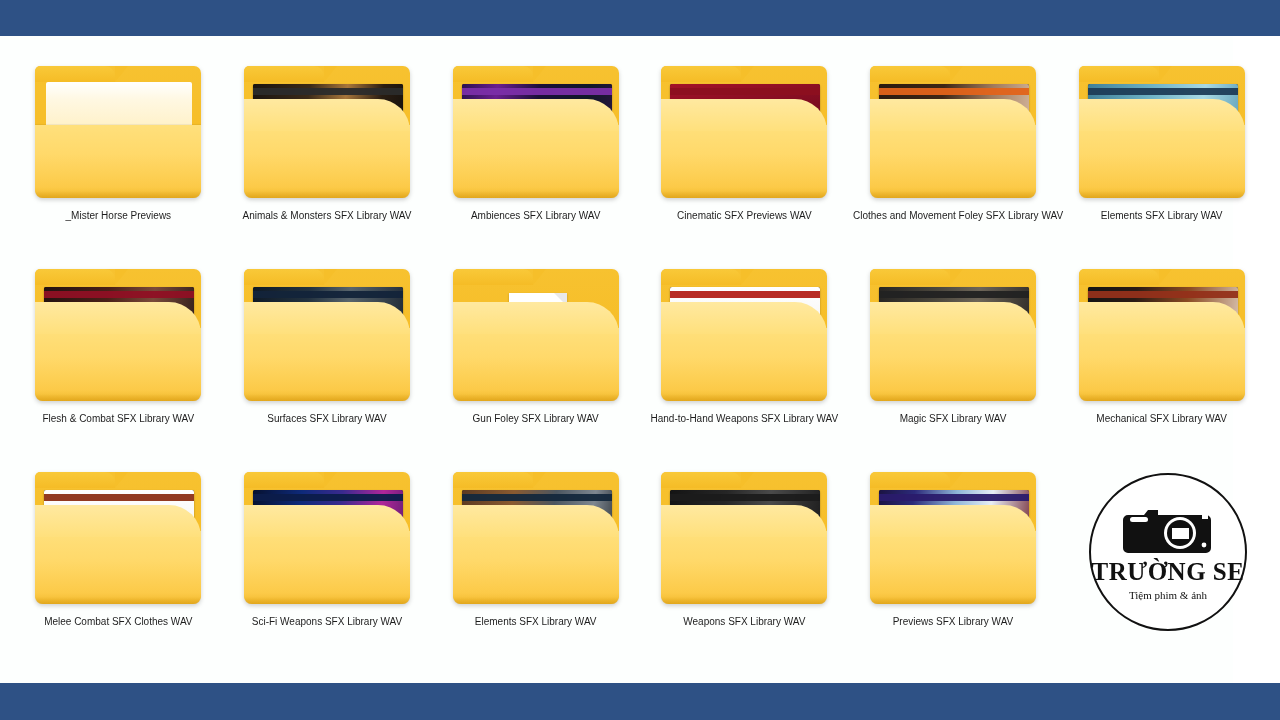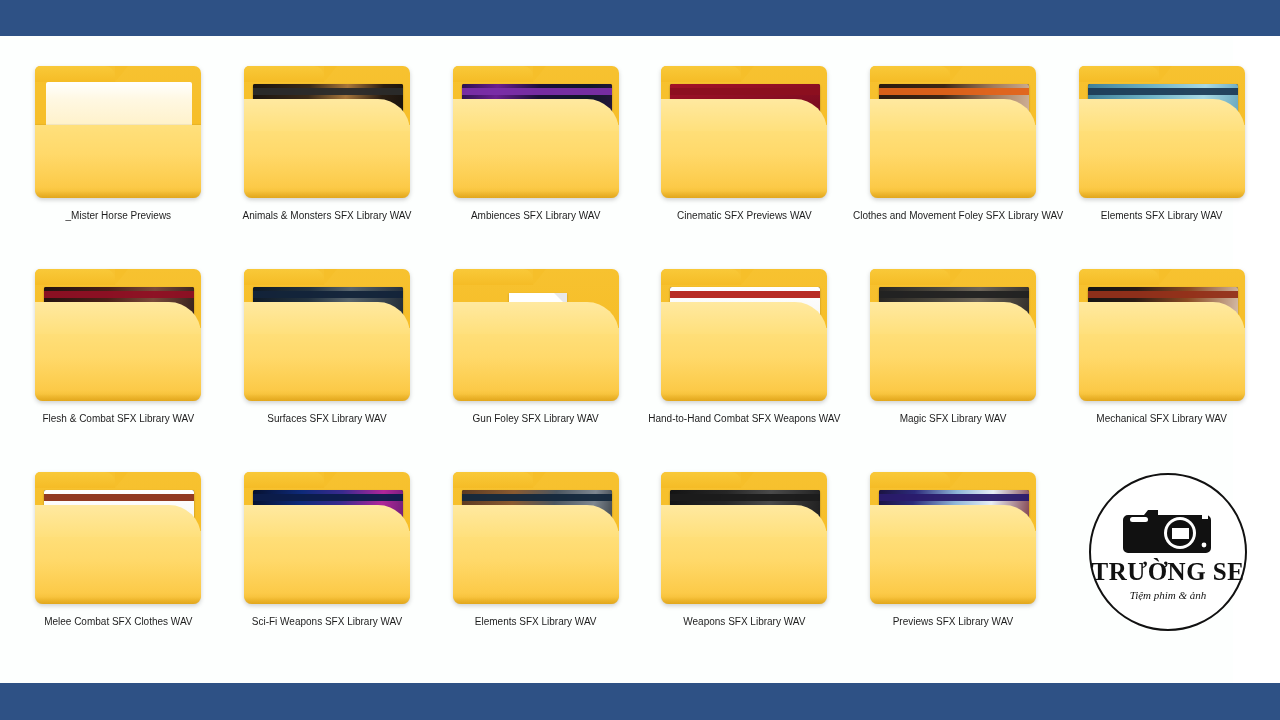--- a/index.html
+++ b/index.html
@@ -206,21 +206,20 @@
     font-family: "Liberation Serif", serif;
     font-weight: bold;
     font-size: 25px;
     letter-spacing: .5px;
     color: #111;
     line-height: 1;
     margin-top: 2px;
   }
   .logo .tagline {
     font-family: "Liberation Serif", serif;
-    font-style: italic;
     font-size: 11px;
     color: #111;
     margin-top: 5px;
   }
 </style>
 </head>
 <body>
 
 <div id="root">
 
@@ -348,21 +347,21 @@
           <div class="folder">
             <div class="back"></div>
             <div class="tab"></div>
             <div class="thumb light">
               <div class="art" style="background: linear-gradient(rgb(255, 255, 255) 0%, rgb(243, 243, 243) 60%, rgb(231, 226, 222) 100%);"></div>
               <div class="topbar" style="background: rgb(180, 32, 24);"></div>
               <div class="sfxtext">SFX LIBRARY</div>
             </div>
             <div class="front"></div>
           </div>
-          <div class="label">Hand-to-Hand Combat SFX Weapons WAV</div>
+          <div class="label">Hand-to-Hand Weapons SFX Library WAV</div>
         </div>
         <div class="cell">
           <div class="folder">
             <div class="back"></div>
             <div class="tab"></div>
             <div class="thumb">
               <div class="art" style="background: linear-gradient(100deg, rgb(39, 37, 34) 0%, rgb(74, 70, 60) 35%, rgb(109, 101, 88) 62%, rgb(42, 39, 36) 100%);"></div>
               <div class="topbar" style="background: rgb(34, 34, 34);"></div>
               <div class="sfxtext">SFX LIBRARY</div>
             </div>

